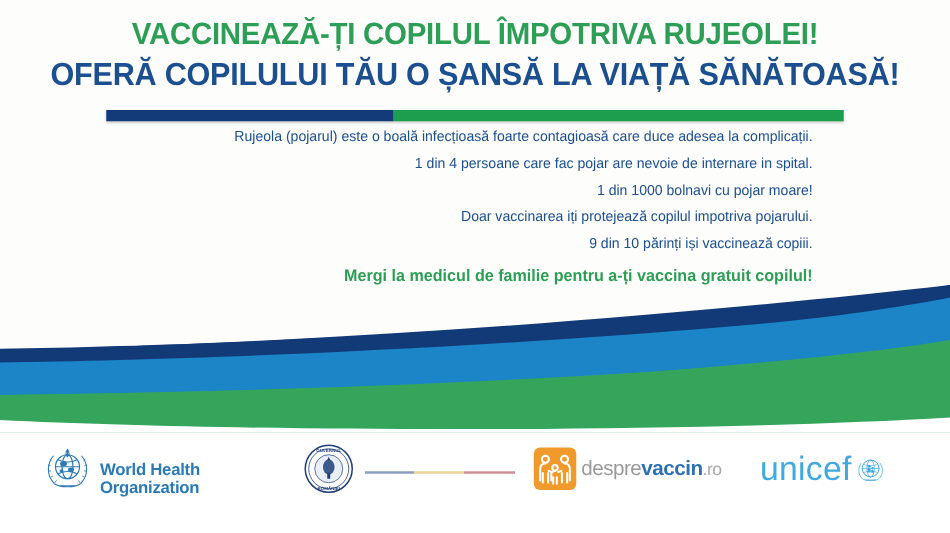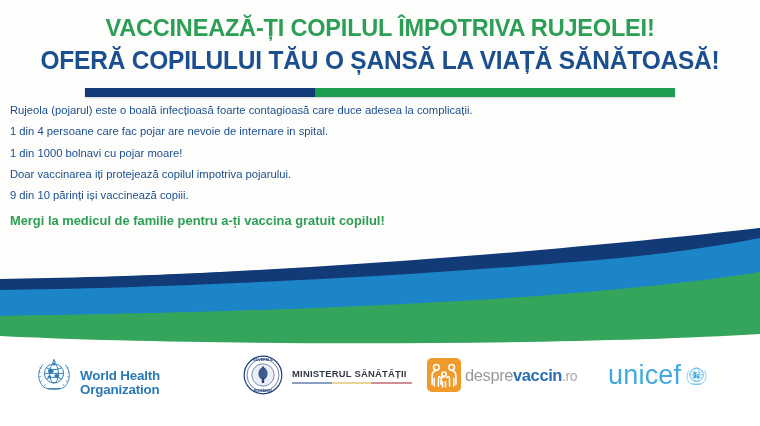--- a/index.html
+++ b/index.html
@@ -50,21 +50,21 @@
     display:flex;
     box-shadow:0 1px 2px rgba(0,0,0,.18);
   }
   .divider .seg-navy{background:#133b79;width:39%;}
   .divider .seg-green{background:#1d9e4f;width:61%;}
 
   
   .body-copy{
     position:absolute;
     left:0; top:103px; width:660px;
-    text-align:left;
+    text-align:right;
     z-index:5;
   }
   .body-copy p{
     margin:0 0 6.5px 0;
     color:#1b4f90;
     font-size:11.6px;
     line-height:1.28;
     white-space:nowrap;
     transform:scaleX(0.97);
   }
@@ -253,21 +253,20 @@
           <path d="M50,30 C40,34 36,44 40,54 C44,64 56,64 60,54 C64,44 60,34 50,30 Z" opacity=".85"></path>
           <path d="M50,26 L53,33 L47,33 Z"></path>
           <rect x="47" y="58" width="6" height="12" rx="1"></rect>
         </g>
         <g fill="#1f3f7a" font-family="'Liberation Sans',sans-serif" font-size="9" font-weight="bold" text-anchor="middle">
           <text x="50" y="16">GUVERNUL</text>
           <text x="50" y="93">ROMÂNIEI</text>
         </g>
       </svg>
       <div class="min-text-wrap">
-        <div class="min-text">MINISTERUL SĂNĂTĂȚII</div>
         <div class="min-rule"></div>
       </div>
     </div>
 
     <div class="logo logo-unicef">
       <span class="unicef-word">unicef</span>
       <svg class="unicef-mark" viewBox="0 0 100 100" xmlns="http://www.w3.org/2000/svg">
         <circle cx="50" cy="47" r="27" fill="none" stroke="#3fa9e0" stroke-width="3.2"></circle>
         <ellipse cx="50" cy="47" rx="12" ry="27" fill="none" stroke="#3fa9e0" stroke-width="2.2"></ellipse>
         <line x1="23" y1="47" x2="77" y2="47" stroke="#3fa9e0" stroke-width="2.2"></line>

